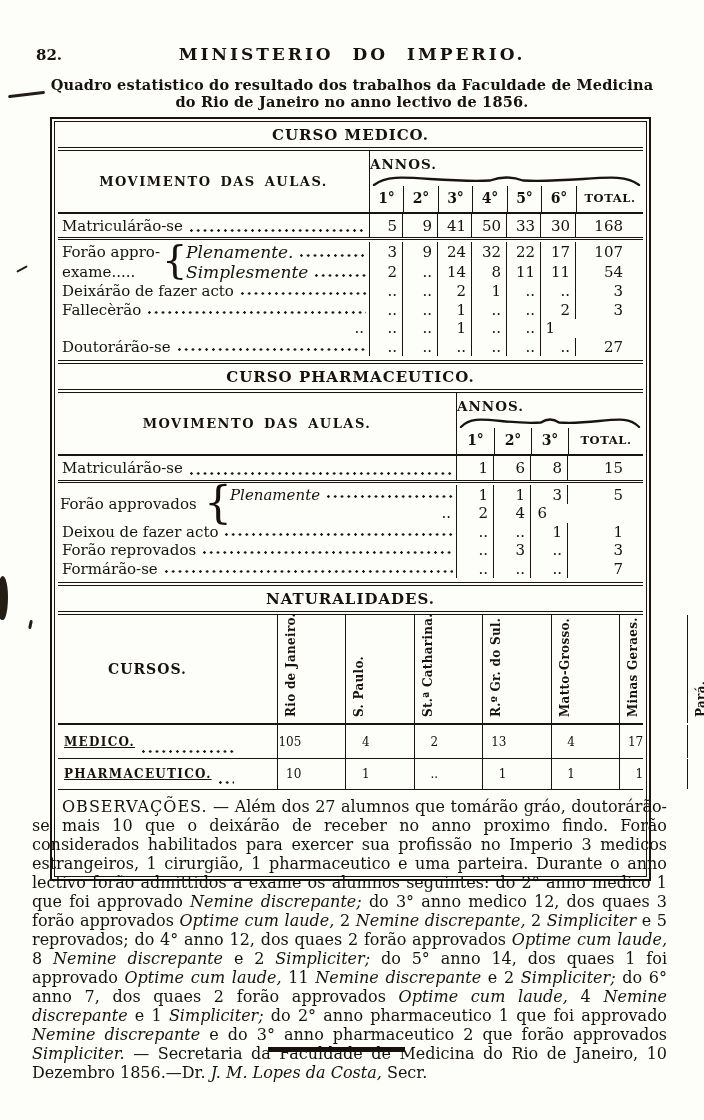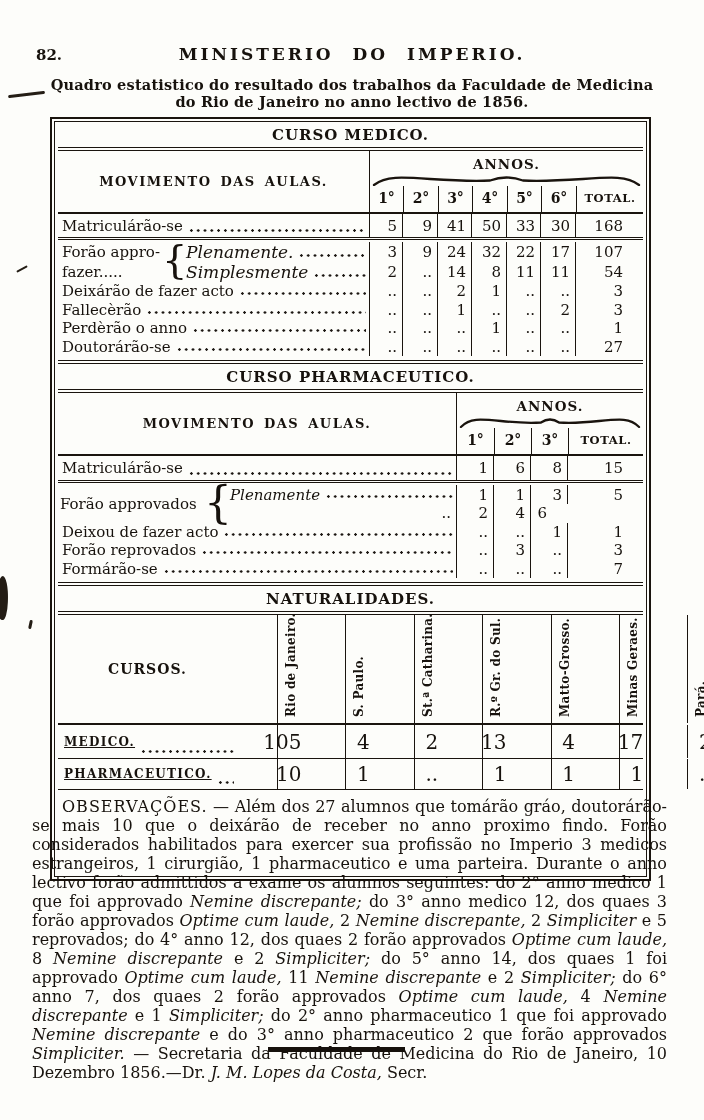--- a/index.html
+++ b/index.html
@@ -27,21 +27,21 @@
                padding: 4px 0 3px; }
   .dblrule { height: 4px; border-top: 1.6px solid var(--ink); border-bottom: 1.2px solid var(--ink); }
 
   
   .hdr { border-bottom: 2px solid var(--ink); display: grid; }
   .hdr-m { grid-template-columns: 311px 1fr; }
   .hdr-p { grid-template-columns: 398px 1fr; }
   .mov { display: flex; align-items: center; justify-content: center;
          font-weight: bold; font-size: 13px; letter-spacing: 1.5px; word-spacing: 3px; }
   .anncol { border-left: 1.4px solid var(--ink); display: flex; flex-direction: column; }
-  .annos { text-align: center; font-weight: bold; font-size: 13.5px; letter-spacing: 1px; padding-top: 5px; height: 23px; }
+  .annos { font-weight: bold; font-size: 13.5px; letter-spacing: 1px; padding-top: 5px; height: 23px; }
   .bracewrap { height: 12px; padding: 0 2px; }
   .bracewrap svg { display: block; }
   .ylabels { height: 26px; }
   .mcols { display: grid; grid-template-columns: 33px 35px 34px 35px 34px 35px 1fr; }
   .pcols { display: grid; grid-template-columns: 37px 37px 37px 1fr; }
   .ylabels > div { text-align: center; font-weight: bold; font-size: 14px; line-height: 25px; }
   .ylabels > div + div { border-left: 1.4px solid var(--ink); }
   .tlab { font-size: 11.5px !important; letter-spacing: 0.6px; }
 
   
@@ -77,21 +77,21 @@
   .vcell { overflow: hidden; }
   .vh { writing-mode: vertical-rl; transform: rotate(180deg); height: 100%; width: 100%;
         font-weight: bold; font-size: 12px; letter-spacing: 0.3px; white-space: nowrap;
         line-height: 27px; padding-top: 6px; }
   .vtot .vh { line-height: 40px; font-size: 11.5px; letter-spacing: 1px; }
   .nrow1 { height: 34px; border-bottom: 1.2px solid var(--ink); }
   .nrow2 { height: 31px; border-bottom: 1.6px solid var(--ink); }
   .nlblcell { display: flex; align-items: center; padding-left: 6px; }
   .nlbl { font-weight: bold; font-size: 12px; letter-spacing: 1.3px; text-decoration: underline; }
   .ncell { display: flex; align-items: center; justify-content: flex-end;
-           padding-right: 4px; font-size: 20px; }
+           padding-right: 4px; font-size: 12px; }
   .ntot { padding-right: 9px; }
 
   
   .obs { position: absolute; left: 32px; top: 797px; width: 635px;
          font-size: 16px; line-height: 19px; text-align: justify; text-indent: 30px; }
   .obs-caps { letter-spacing: 1px; }
 
   .endrule { position: absolute; left: 268px; top: 1047px; width: 137px; height: 5px;
              background: #16110c; }
 
@@ -164,21 +164,21 @@
       <div class="num">3</div>
       <div class="num">9</div>
       <div class="num">24</div>
       <div class="num">32</div>
       <div class="num">22</div>
       <div class="num">17</div>
       <div class="num tot">107</div>
     </div>
     <div class="rowline mgrid">
       <div class="lbl">
-            <span class="pre">fazer.....</span>
+            <span class="pre">exame.....</span>
             <i class="iname">Simplesmente</i>
             <span class="dots"></span>
           </div>
       <div class="num">2</div>
       <div class="num">..</div>
       <div class="num">14</div>
       <div class="num">8</div>
       <div class="num">11</div>
       <div class="num">11</div>
       <div class="num tot">54</div>
@@ -203,24 +203,20 @@
           </div>
       <div class="num">..</div>
       <div class="num">..</div>
       <div class="num">1</div>
       <div class="num">..</div>
       <div class="num">..</div>
       <div class="num">2</div>
       <div class="num tot">3</div>
     </div>
     <div class="rowline mgrid">
-      <div class="lbl">
-            <span>Perdèrão o anno</span>
-            <span class="dots"></span>
-          </div>
       <div class="num">..</div>
       <div class="num">..</div>
       <div class="num">..</div>
       <div class="num">1</div>
       <div class="num">..</div>
       <div class="num">..</div>
       <div class="num tot">1</div>
     </div>
     <div class="rowline mgrid">
       <div class="lbl">

